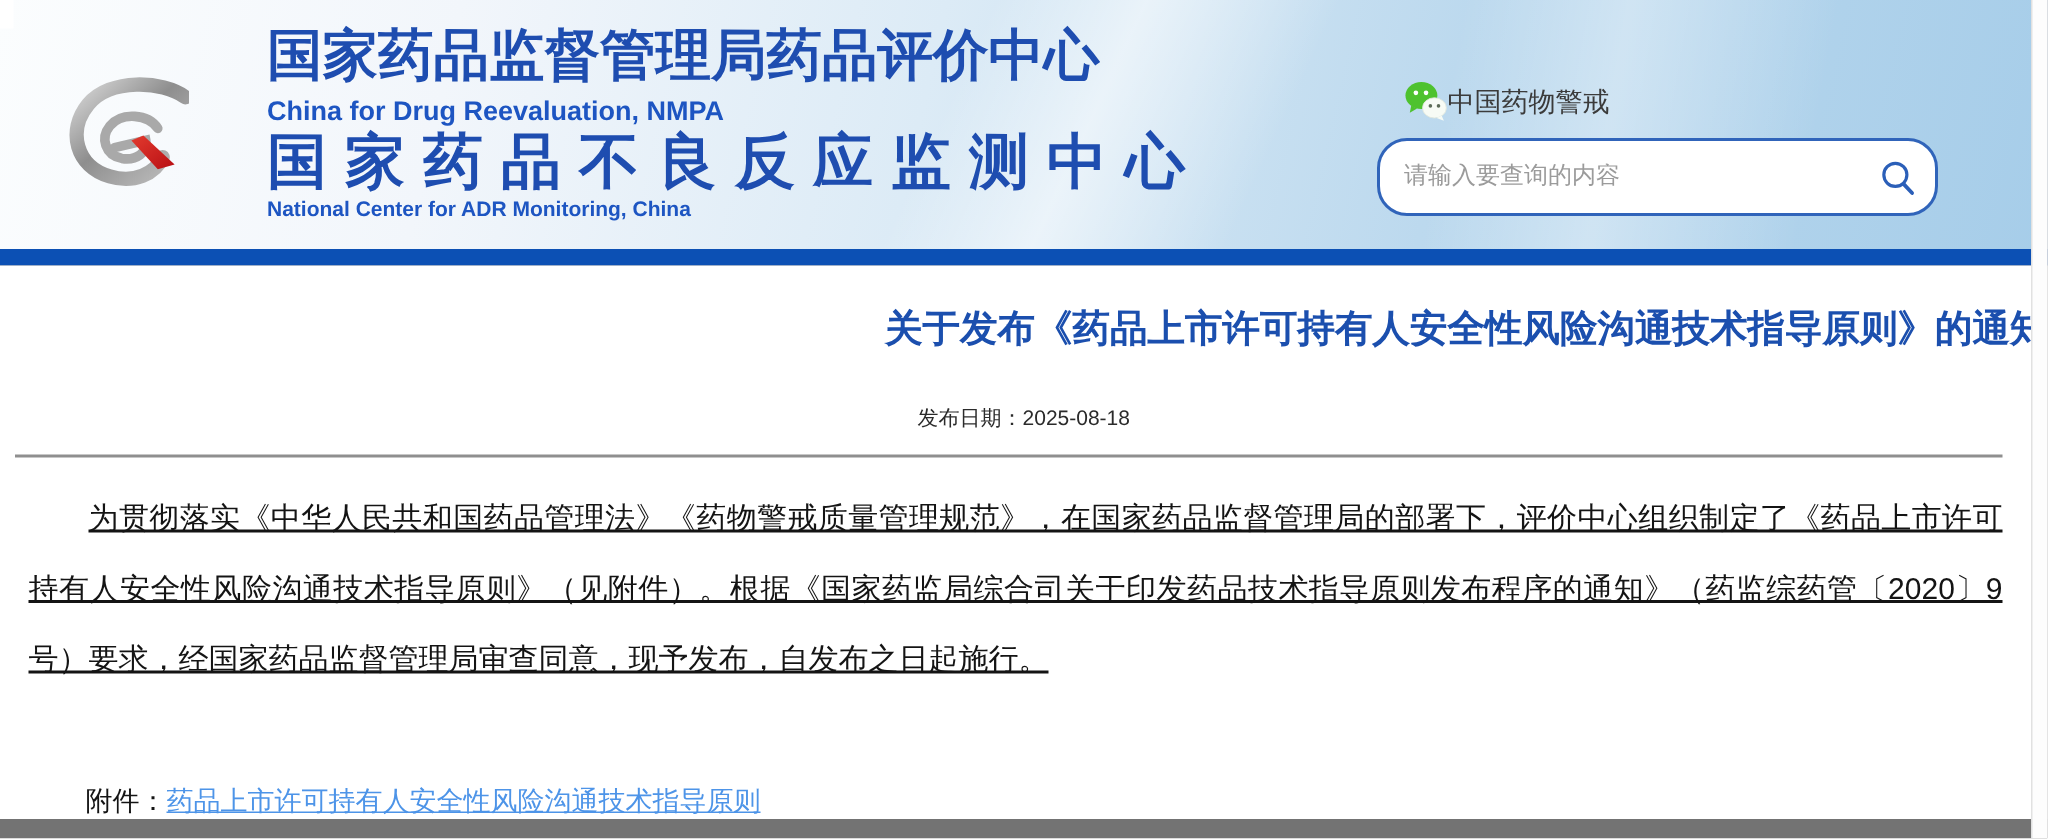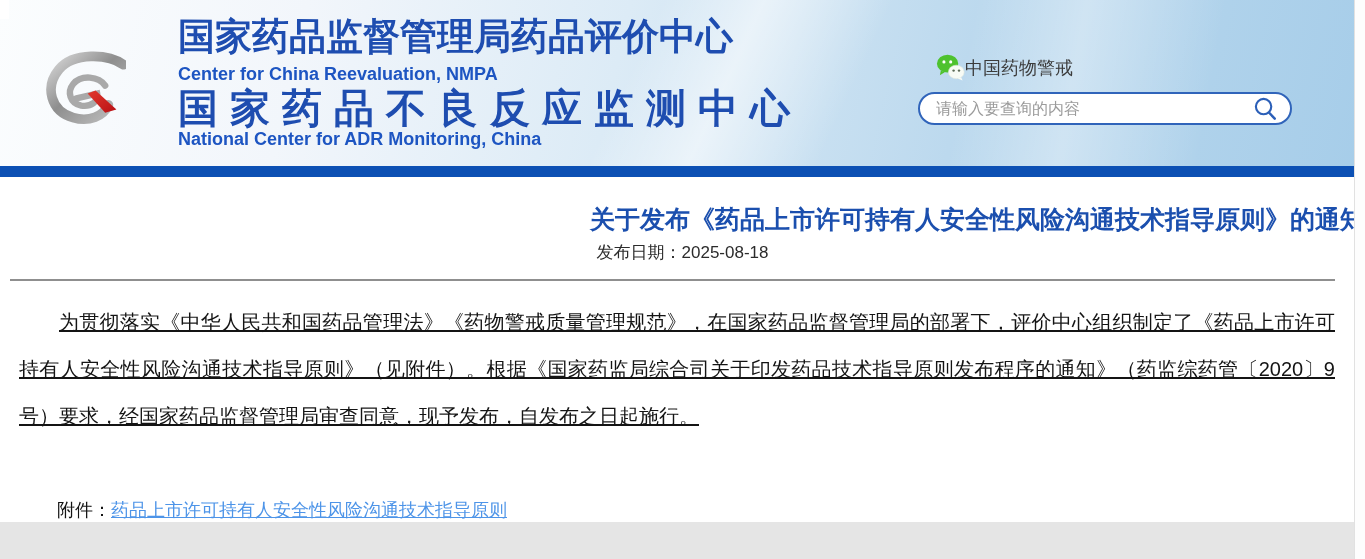--- a/index.html
+++ b/index.html
@@ -1,18 +1,18 @@
 <!DOCTYPE html>
 <html lang="zh"><head>
 <meta charset="utf-8">
 <style>
   * { margin:0; padding:0; box-sizing:border-box; }
   html,body { width:1365px; height:559px; }
   body { font-family:"Liberation Sans","DejaVu Sans",sans-serif; background:#fff; overflow:hidden; }
-  .page { position:relative; width:1365px; height:559px; background:#e5e5e5; overflow:hidden; }
+  .page { position:relative; width:1365px; height:559px; background:#737373; overflow:hidden; }
 
   
   .header {
     position:relative; height:166px;
     background:linear-gradient(103deg,#fbfdfe 0%,#f2f6fb 22%,#dcebf6 45%,#bcd9ee 70%,#a6cde9 100%);
     overflow:hidden;
   }
   .header::after {
     content:""; position:absolute; inset:0;
     background:linear-gradient(115deg,rgba(255,255,255,0) 46%,rgba(255,255,255,.55) 53%,rgba(255,255,255,0) 62%),
@@ -21,38 +21,38 @@
   }
   .corner-notch { position:absolute; left:0; top:0; width:9px; height:19px; background:#fff; z-index:5; }
   .blue-bar { height:11px; background:#0c50b4; }
 
   .brand { position:absolute; left:0; top:0; width:760px; height:166px; z-index:2; cursor:pointer; }
   .brand-logo { position:absolute; left:46px; top:50px; width:80px; height:84px; }
   .brand-text { position:absolute; left:178px; top:14px; }
   .org-cn1 { font-size:37px; font-weight:700; color:#1e4db0; line-height:46px; white-space:nowrap; }
   .org-en1 { font-size:18px; font-weight:700; color:#1d55c2; line-height:23px; margin-top:3px; white-space:nowrap; }
   .org-cn2 { font-size:40px; font-weight:700; color:#1e4db0; letter-spacing:12px; line-height:40px; margin-top:2px; white-space:nowrap; }
-  .org-en2 { font-size:18px; font-weight:700; color:#1d55c2; line-height:22px; white-space:nowrap; }
+  .org-en2 { font-size:14px; font-weight:700; color:#1d55c2; line-height:22px; white-space:nowrap; }
 
   .wechat-row { position:absolute; left:936px; top:53px; display:flex; align-items:center; z-index:3; cursor:pointer; }
   .wechat-label { font-size:18px; color:#3b3b3b; }
 
   .search-box {
-    position:absolute; left:918px; top:92px; width:374px; height:33px; z-index:3;
+    position:absolute; left:918px; top:92px; width:374px; height:52px; z-index:3;
     background:#fff; border:2px solid #3064ba; border-radius:20px;
     display:flex; align-items:center; padding:0 12px 0 16px;
   }
   .search-input { flex:1; border:none; outline:none; font-size:16px; color:#333; background:transparent; font-family:inherit; }
   .search-input::placeholder { color:#9b9b9b; }
   .search-btn { border:none; background:transparent; cursor:pointer; display:flex; align-items:center; padding:0; }
 
   
   .main { position:relative; background:#fff; }
   .article-title { padding-top:27px; text-align:right; font-size:25px; font-weight:700; color:#1b4fae; line-height:30px; }
-  .article-date { margin-top:7px; text-align:center; font-size:17px; color:#2b2b2b; }
+  .article-date { margin-top:36px; text-align:center; font-size:14px; color:#2b2b2b; }
   .divider { margin:15px 30px 0 10px; height:2px; background:#8f8f8f; }
   .article-body {
     margin:18px 30px 0 19px; font-size:20px; line-height:47px; color:#141414;
     text-align:justify; text-indent:2em;text-decoration:underline;
   }
   .attachment-row { margin:58px 0 0 57px; font-size:18px; color:#141414; }
   .attachment-link { color:#4d94e8; text-decoration:underline; cursor:pointer; }
 
   
   .scrollbar { position:absolute; right:0; top:0; width:11px; height:559px; background:#fdfdfd; border-left:1px solid #e1e1e1; z-index:9; }
@@ -77,21 +77,21 @@
             <stop offset="0" stop-color="#e23a2e"></stop>
             <stop offset="1" stop-color="#b80f14"></stop>
           </linearGradient>
         </defs>
         <path d="M97,16 C78,2 34,0 16,22 C-2,44 6,74 34,82 C54,88 72,80 78,66" fill="none" stroke="url(#gGray)" stroke-width="12" stroke-linecap="round"></path>
         <path d="M74,42 C66,30 44,28 34,40 C26,50 30,64 44,67 C56,69 66,62 64,52 L38,58" fill="none" stroke="#a9a9a9" stroke-width="8" stroke-linecap="round"></path>
         <path d="M52,52 L62,48 L88,72 L74,76 Z" fill="url(#gRed)"></path>
       </svg>
       <div class="brand-text">
         <div class="org-cn1">国家药品监督管理局药品评价中心</div>
-        <div class="org-en1">Center for China Reevaluation, NMPA</div>
+        <div class="org-en1">China for Drug Reevaluation, NMPA</div>
         <div class="org-cn2">国家药品不良反应监测中心</div>
         <div class="org-en2">National Center for ADR Monitoring, China</div>
       </div>
     </div>
 
     <div class="wechat-row">
       <svg width="29" height="29" viewBox="0 0 30 30">
         <ellipse cx="12" cy="11" rx="11" ry="9.3" fill="#4ec22e"></ellipse>
         <path d="M5,18 L4,23 L9,20 Z" fill="#4ec22e"></path>
         <circle cx="8.2" cy="9.2" r="1.6" fill="#ffffff"></circle>

